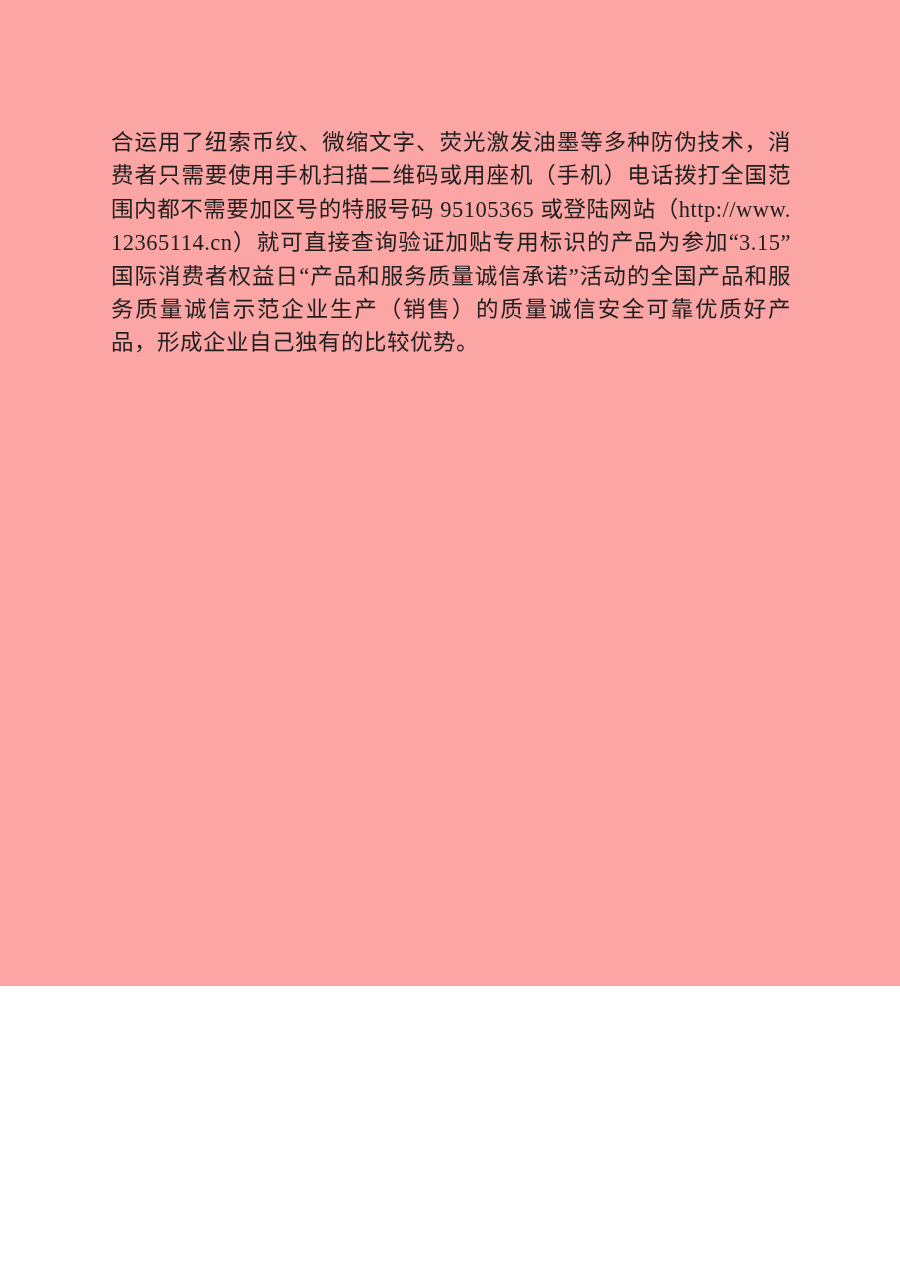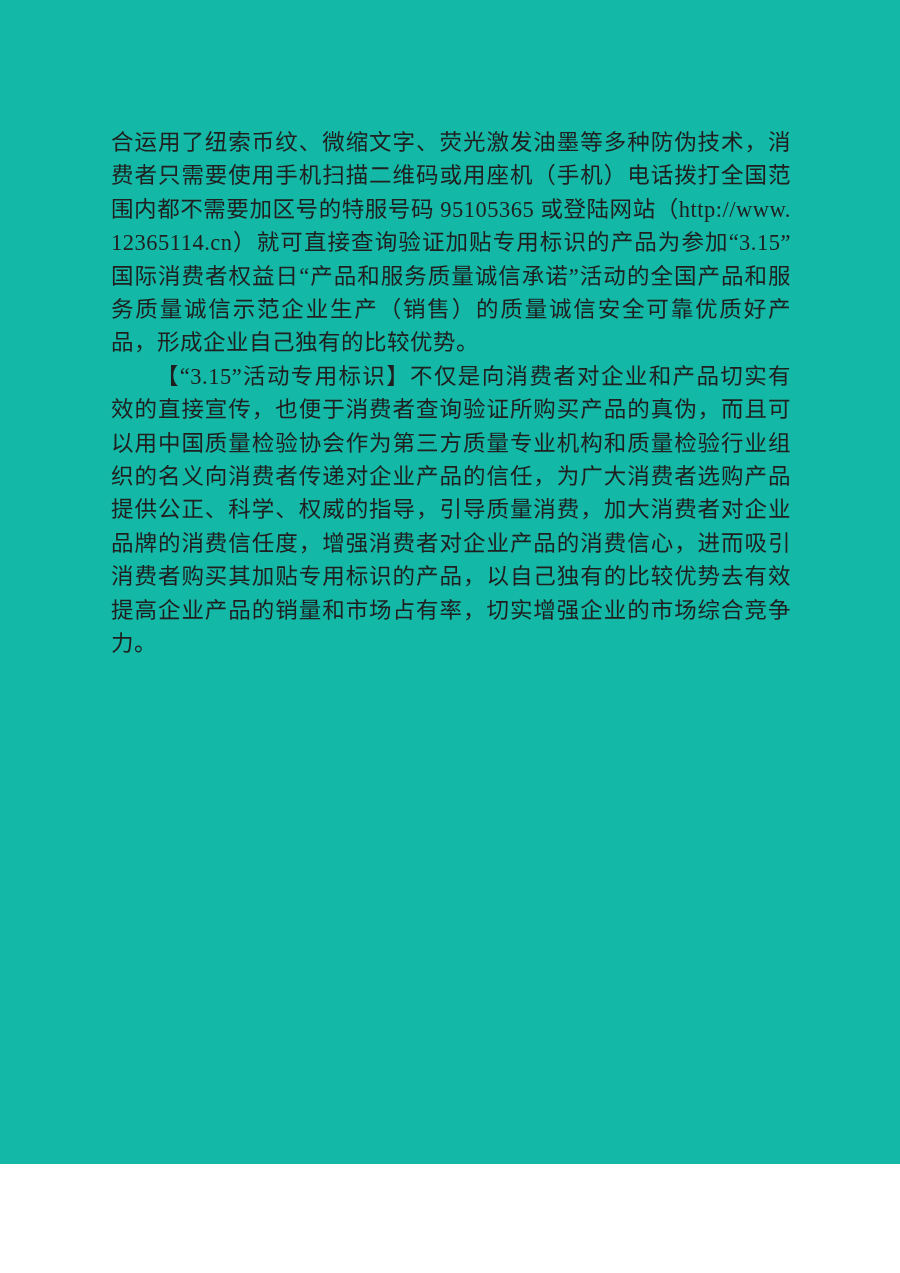--- a/index.html
+++ b/index.html
@@ -3,22 +3,22 @@
 <meta charset="utf-8">
 <style>
   html, body {
     margin: 0;
     padding: 0;
     background: #ffffff;
   }
   .page {
     position: relative;
     width: 900px;
-    height: 1164px;
-    background: #14b8a6;
+    height: 986px;
+    background: #fca5a5;
     overflow: hidden;
     font-family: "Liberation Serif", "DejaVu Serif", serif;
     color: #1f1f1f;
   }
   .content {
     position: absolute;
     left: 111px;
     top: 126px;
     width: 680px;
   }
@@ -52,19 +52,18 @@
     display: inline-block;
     margin: 4px 12px;
   }
 </style>
 </head>
 <body>
 
 <div class="page">
   <div class="content">
     <p>合运用了纽索币纹、微缩文字、荧光激发油墨等多种防伪技术，消费者只需要使用手机扫描二维码或用座机（手机）电话拨打全国范围内都不需要加区号的特服号码 95105365 或登陆网站（http://www.12365114.cn）就可直接查询验证加贴专用标识的产品为参加“3.15”国际消费者权益日“产品和服务质量诚信承诺”活动的全国产品和服务质量诚信示范企业生产（销售）的质量诚信安全可靠优质好产品，形成企业自己独有的比较优势。</p>
-    <p class="indent">【“3.15”活动专用标识】不仅是向消费者对企业和产品切实有效的直接宣传，也便于消费者查询验证所购买产品的真伪，而且可以用中国质量检验协会作为第三方质量专业机构和质量检验行业组织的名义向消费者传递对企业产品的信任，为广大消费者选购产品提供公正、科学、权威的指导，引导质量消费，加大消费者对企业品牌的消费信任度，增强消费者对企业产品的消费信心，进而吸引消费者购买其加贴专用标识的产品，以自己独有的比较优势去有效提高企业产品的销量和市场占有率，切实增强企业的市场综合竞争力。</p>
   </div>
 
   <div class="footer">
     <span class="dash">—</span><span class="num">21</span><span class="dash">—</span>
   </div>
 </div>
 
 </body></html>

